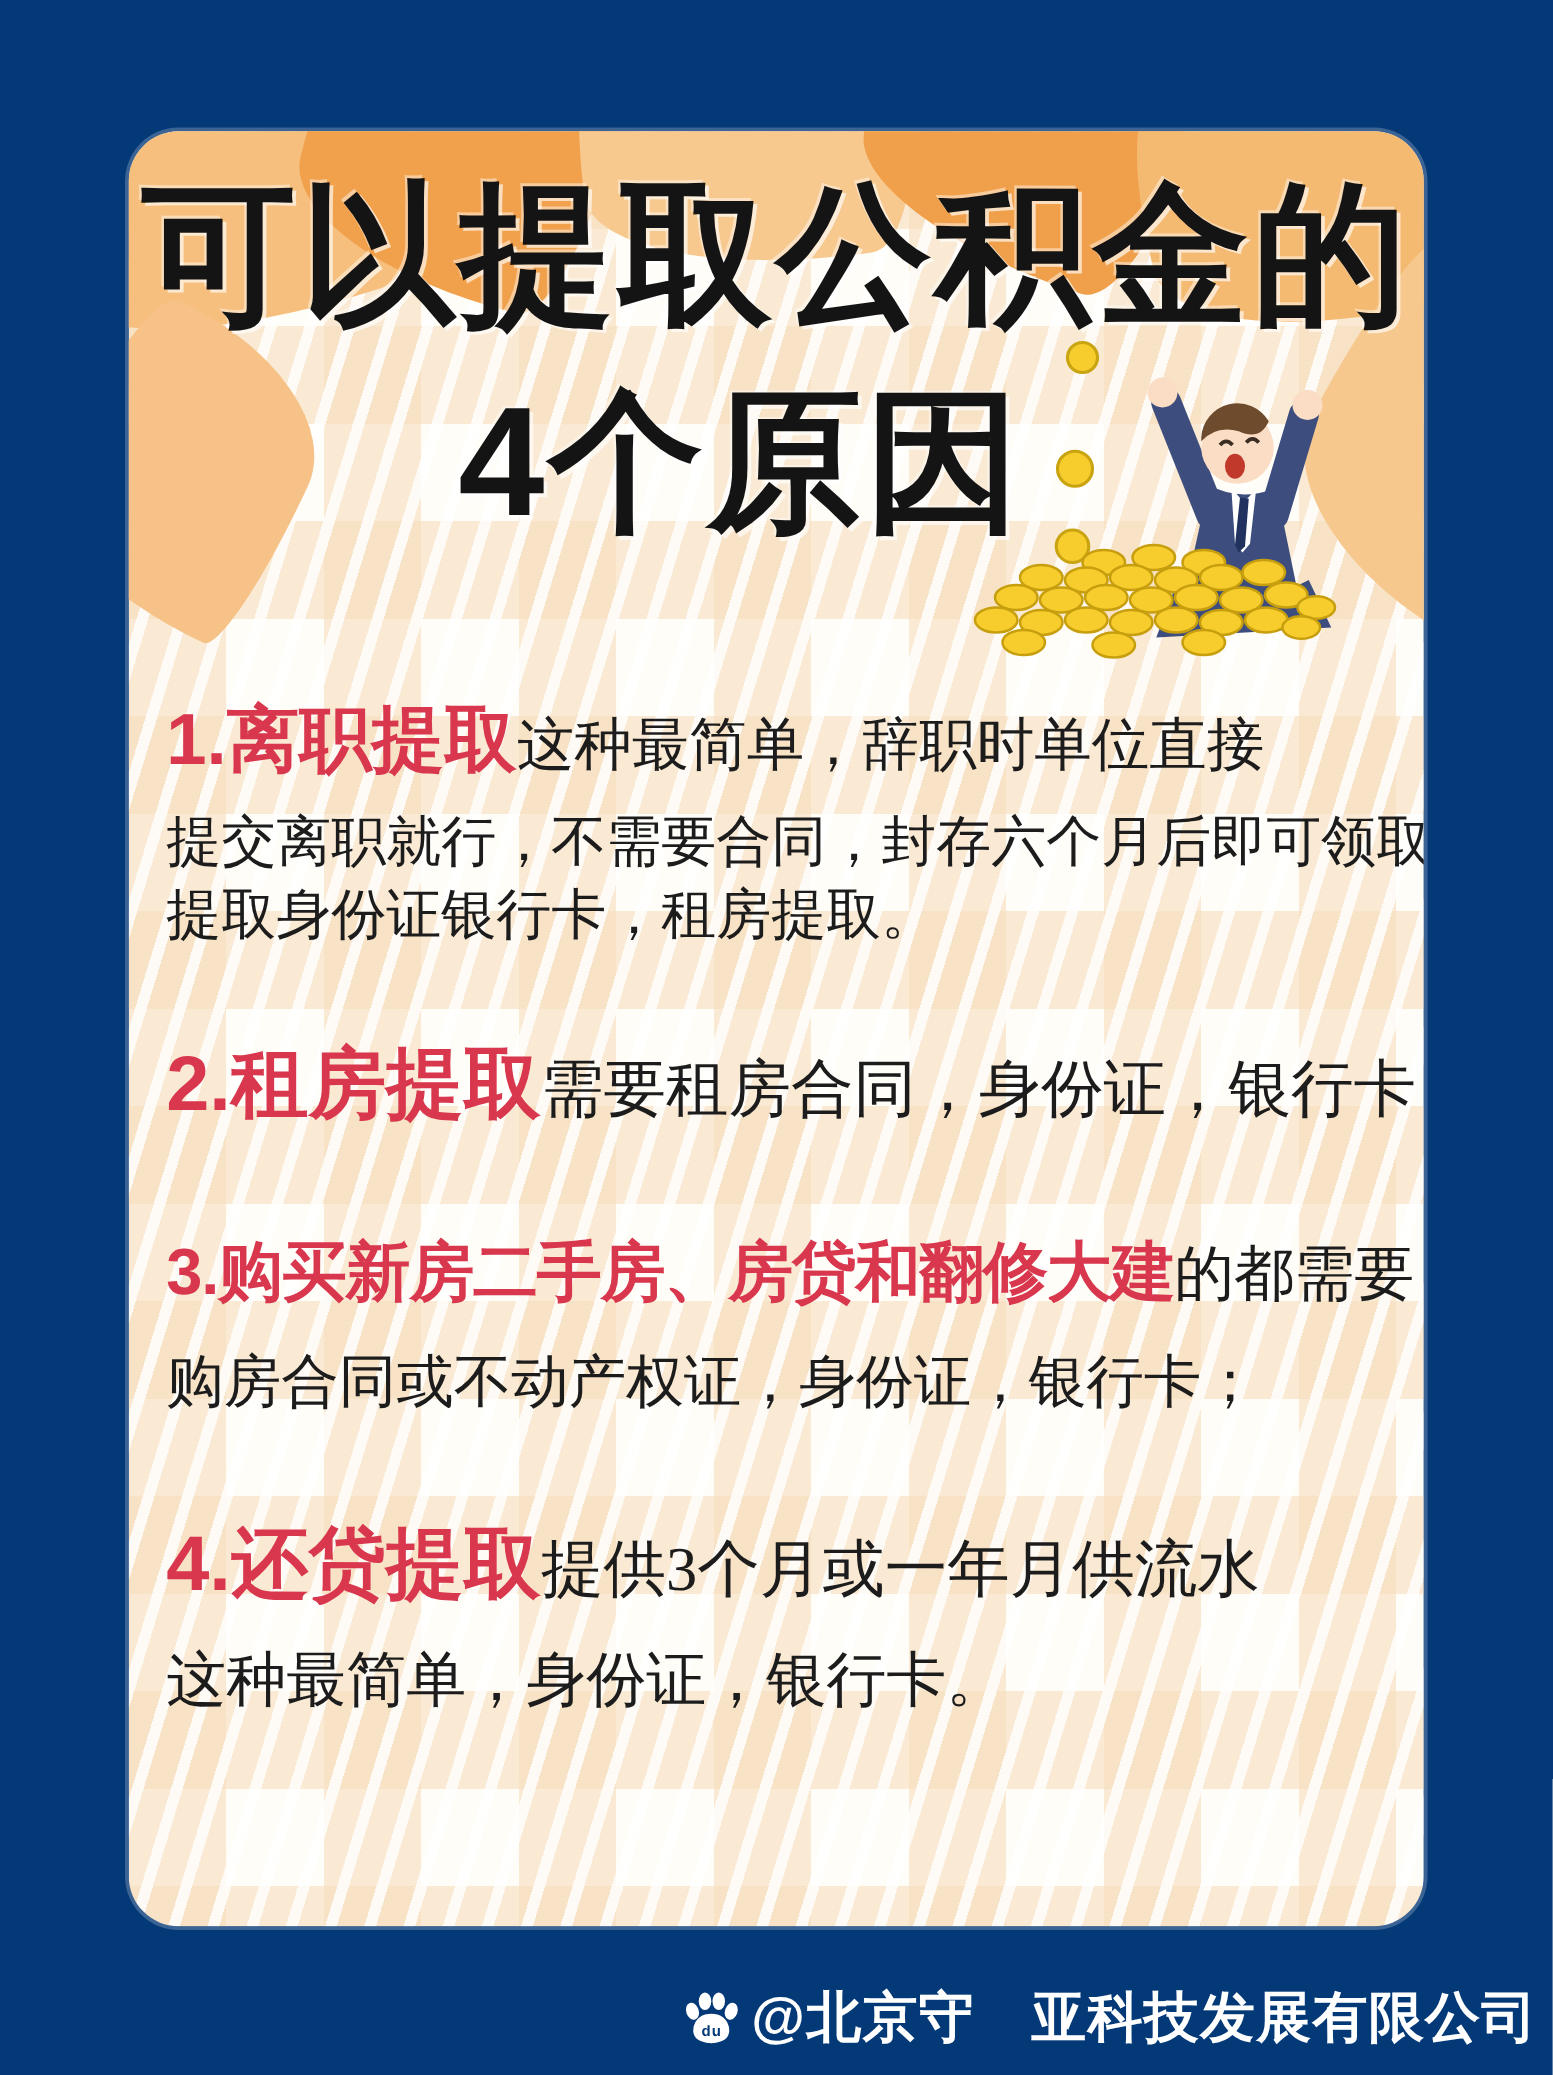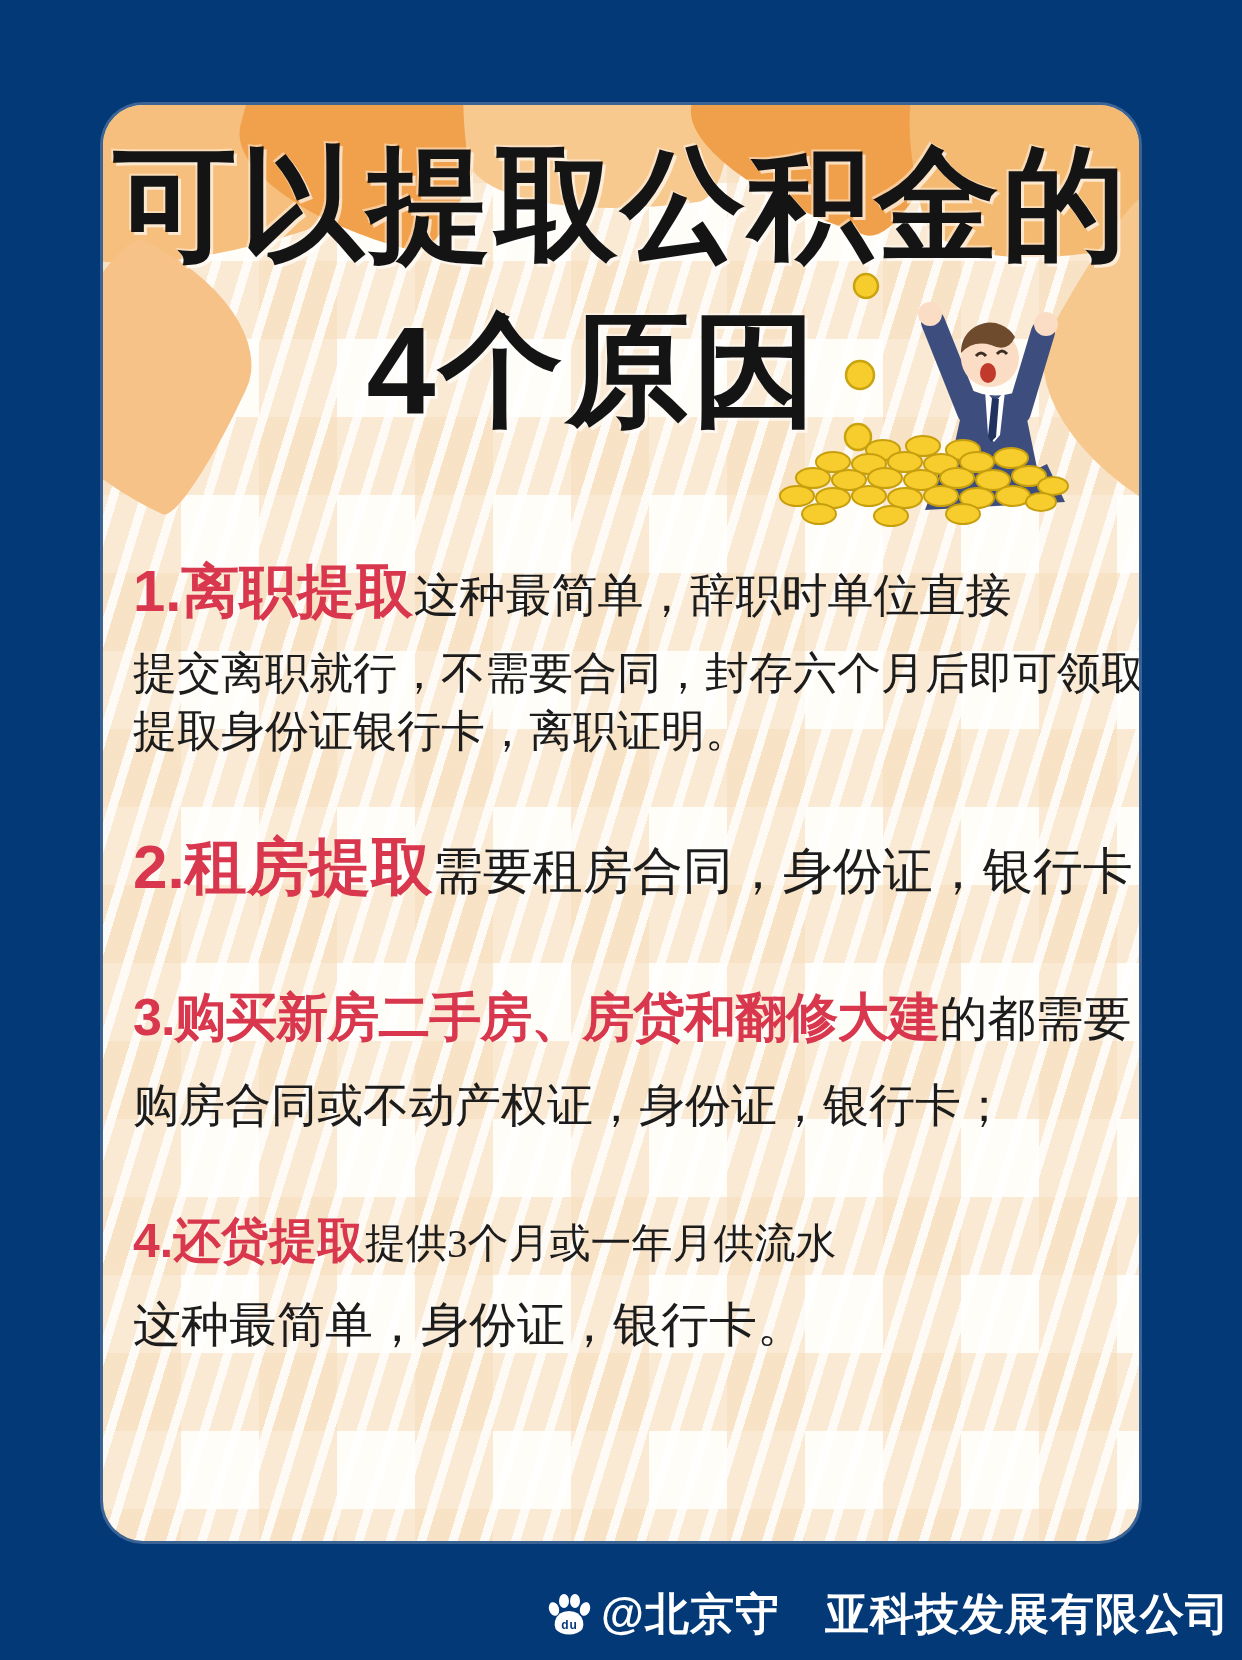--- a/index.html
+++ b/index.html
@@ -60,21 +60,21 @@
   .s1 .body { margin-top:14px; font-size:44px; }
 
   .s2 { top:720px; }
   .s2 .red { font-size:62px; }  .s2 .blk { font-size:50px; }
 
   .s3 { top:878px; }
   .s3 .red { font-size:52px; letter-spacing:-1px; }  .s3 .blk { font-size:48px; }
   .s3 .body { margin-top:26px; font-size:46px;font-family:Liberation Mono, monospace; }
 
   .s4 { top:1104px; }
-  .s4 .red { font-size:48px; }  .s4 .blk { font-size:41px;text-align:center; }
+  .s4 .red { font-size:62px; }  .s4 .blk { font-size:50px;text-align:center; }
   .s4 .body { margin-top:20px; font-size:48px; }
 
   
   .watermark {
     position:absolute; right:12px; bottom:16px;
     display:flex; align-items:center; gap:8px;
     color:#ffffff; font-size:44px; font-weight:600;
     font-family:"Liberation Sans","DejaVu Sans",sans-serif;
     letter-spacing:1px;
   }
@@ -158,21 +158,21 @@
         <ellipse cx="192" cy="244" rx="17" ry="10"></ellipse>
       </g>
     </svg>
 
     <div class="sec s1">
       <div class="headline">
         <span class="red">1.离职提取</span><span class="blk">这种最简单，辞职时单位直接</span>
       </div>
       <div class="body">
         <div>提交离职就行，不需要合同，封存六个月后即可领取，</div>
-        <div>提取身份证银行卡，离职证明。</div>
+        <div>提取身份证银行卡，租房提取。</div>
       </div>
     </div>
 
     <div class="sec s2">
       <div class="headline">
         <span class="red">2.租房提取</span><span class="blk">需要租房合同，身份证，银行卡</span>
       </div>
     </div>
 
     <div class="sec s3">

